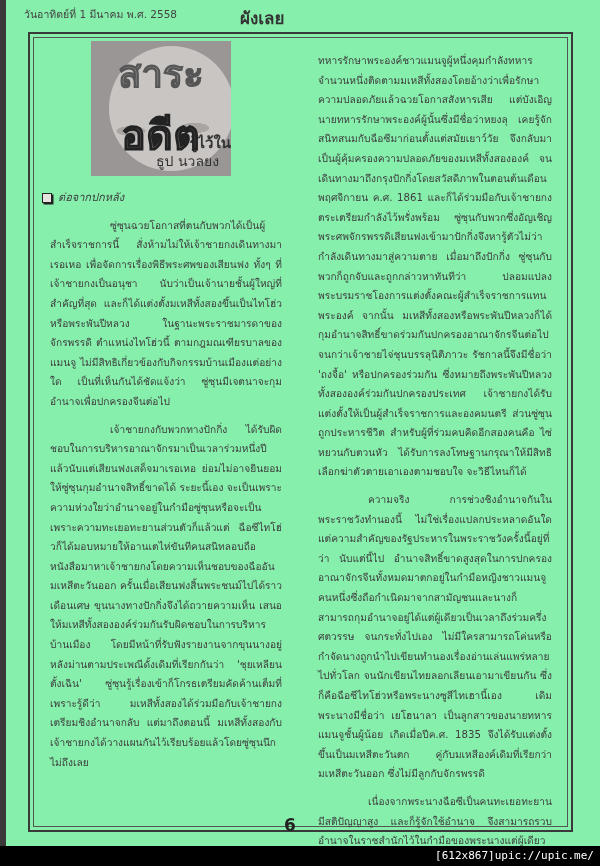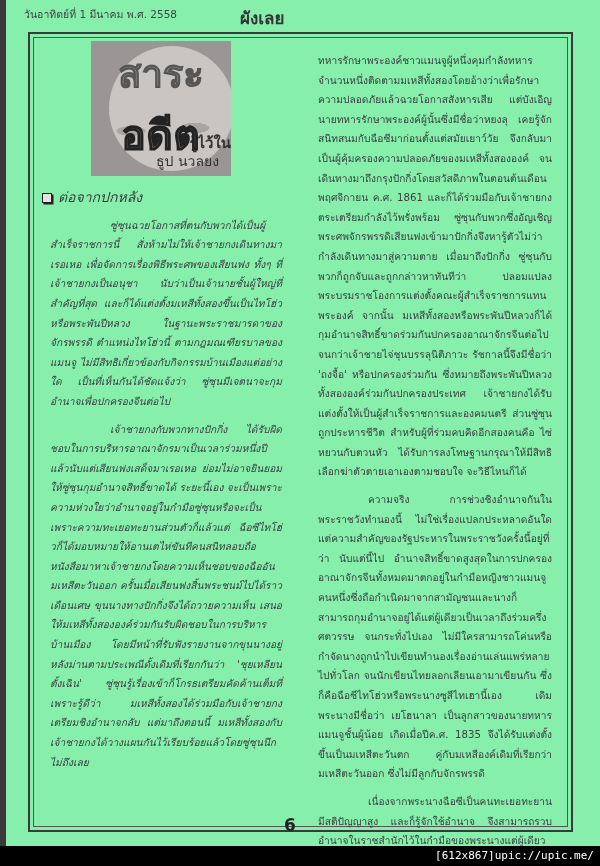--- a/index.html
+++ b/index.html
@@ -65,24 +65,24 @@
     font-family:"DejaVu Sans", sans-serif;
   }
   .column {
     position:absolute; color:#3d3d3d;
     font-size:10.2px; line-height:19.6px; text-align:justify;
     font-family:"DejaVu Sans", sans-serif;
   }
   .col-left { left:42px; top:188px; width:248px; }
   .col-right { left:310px; top:43px; width:250px; }
   .column p { margin:8px; text-indent:0; }
-  .column p.indent { text-indent:60px;font-style:italic; }
+  .column p.indent { text-indent:60px; }
   .column p.indent-r { text-indent:50px; }
   .cont-from {
-    display:flex; align-items:center; gap:6px; font-style:italic; font-size:14px;
+    display:flex; align-items:center; gap:6px; font-style:italic; font-size:11px;
     margin-bottom:0; height:19.6px;
   }
   .sq {
     display:inline-block; width:8px; height:8px; border:1.5px solid #222;
     box-shadow:1.5px 1.5px 0 #222; background:#e6e2e0;
   }
   .cont-to { display:inline-flex; align-items:center; gap:5px; float:right; font-style:italic; font-weight:bold; }
   .page-num2 {
     position:absolute; left:284px; top:815px; font-size:17px; font-weight:bold; color:#222;
     font-family:"DejaVu Sans", sans-serif;

